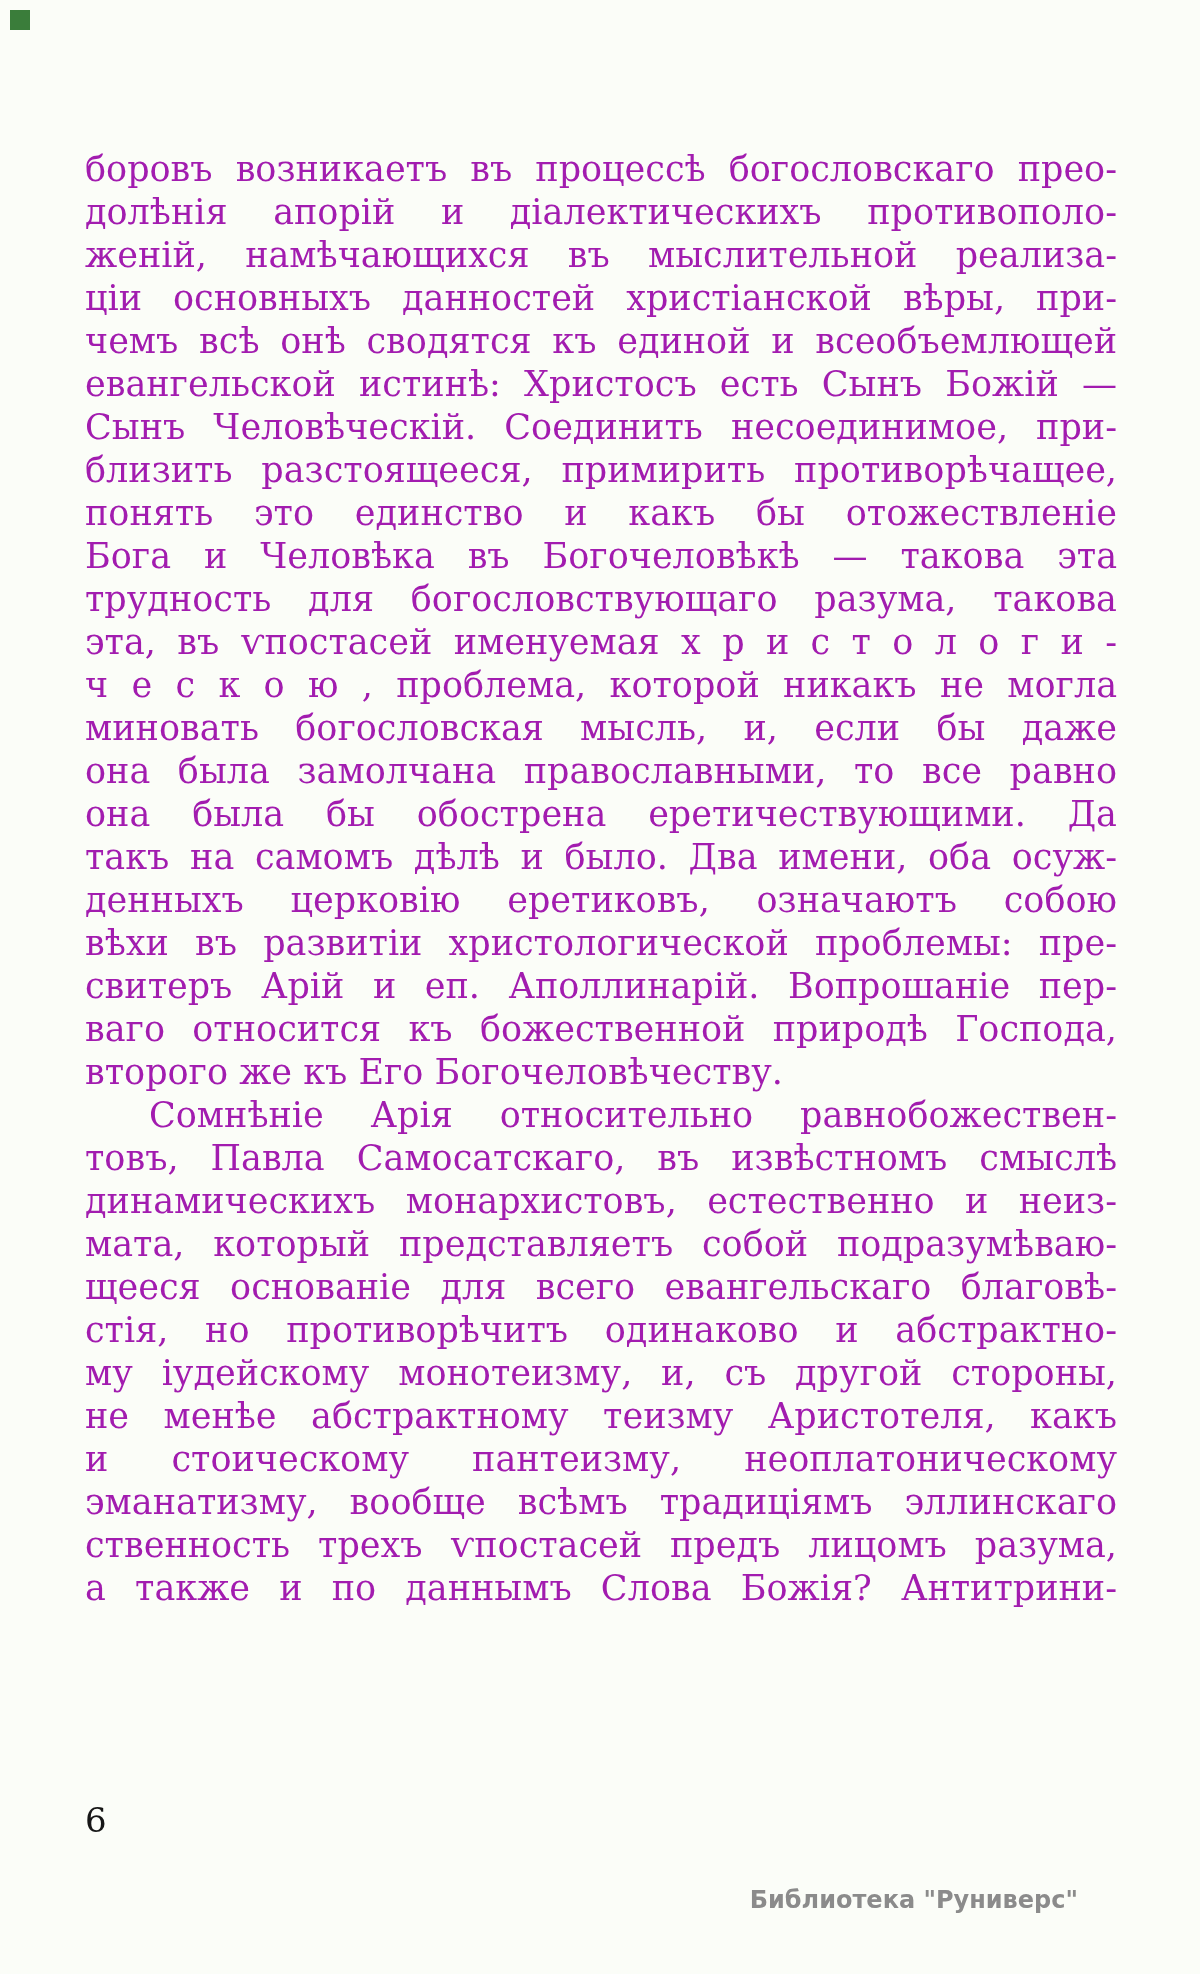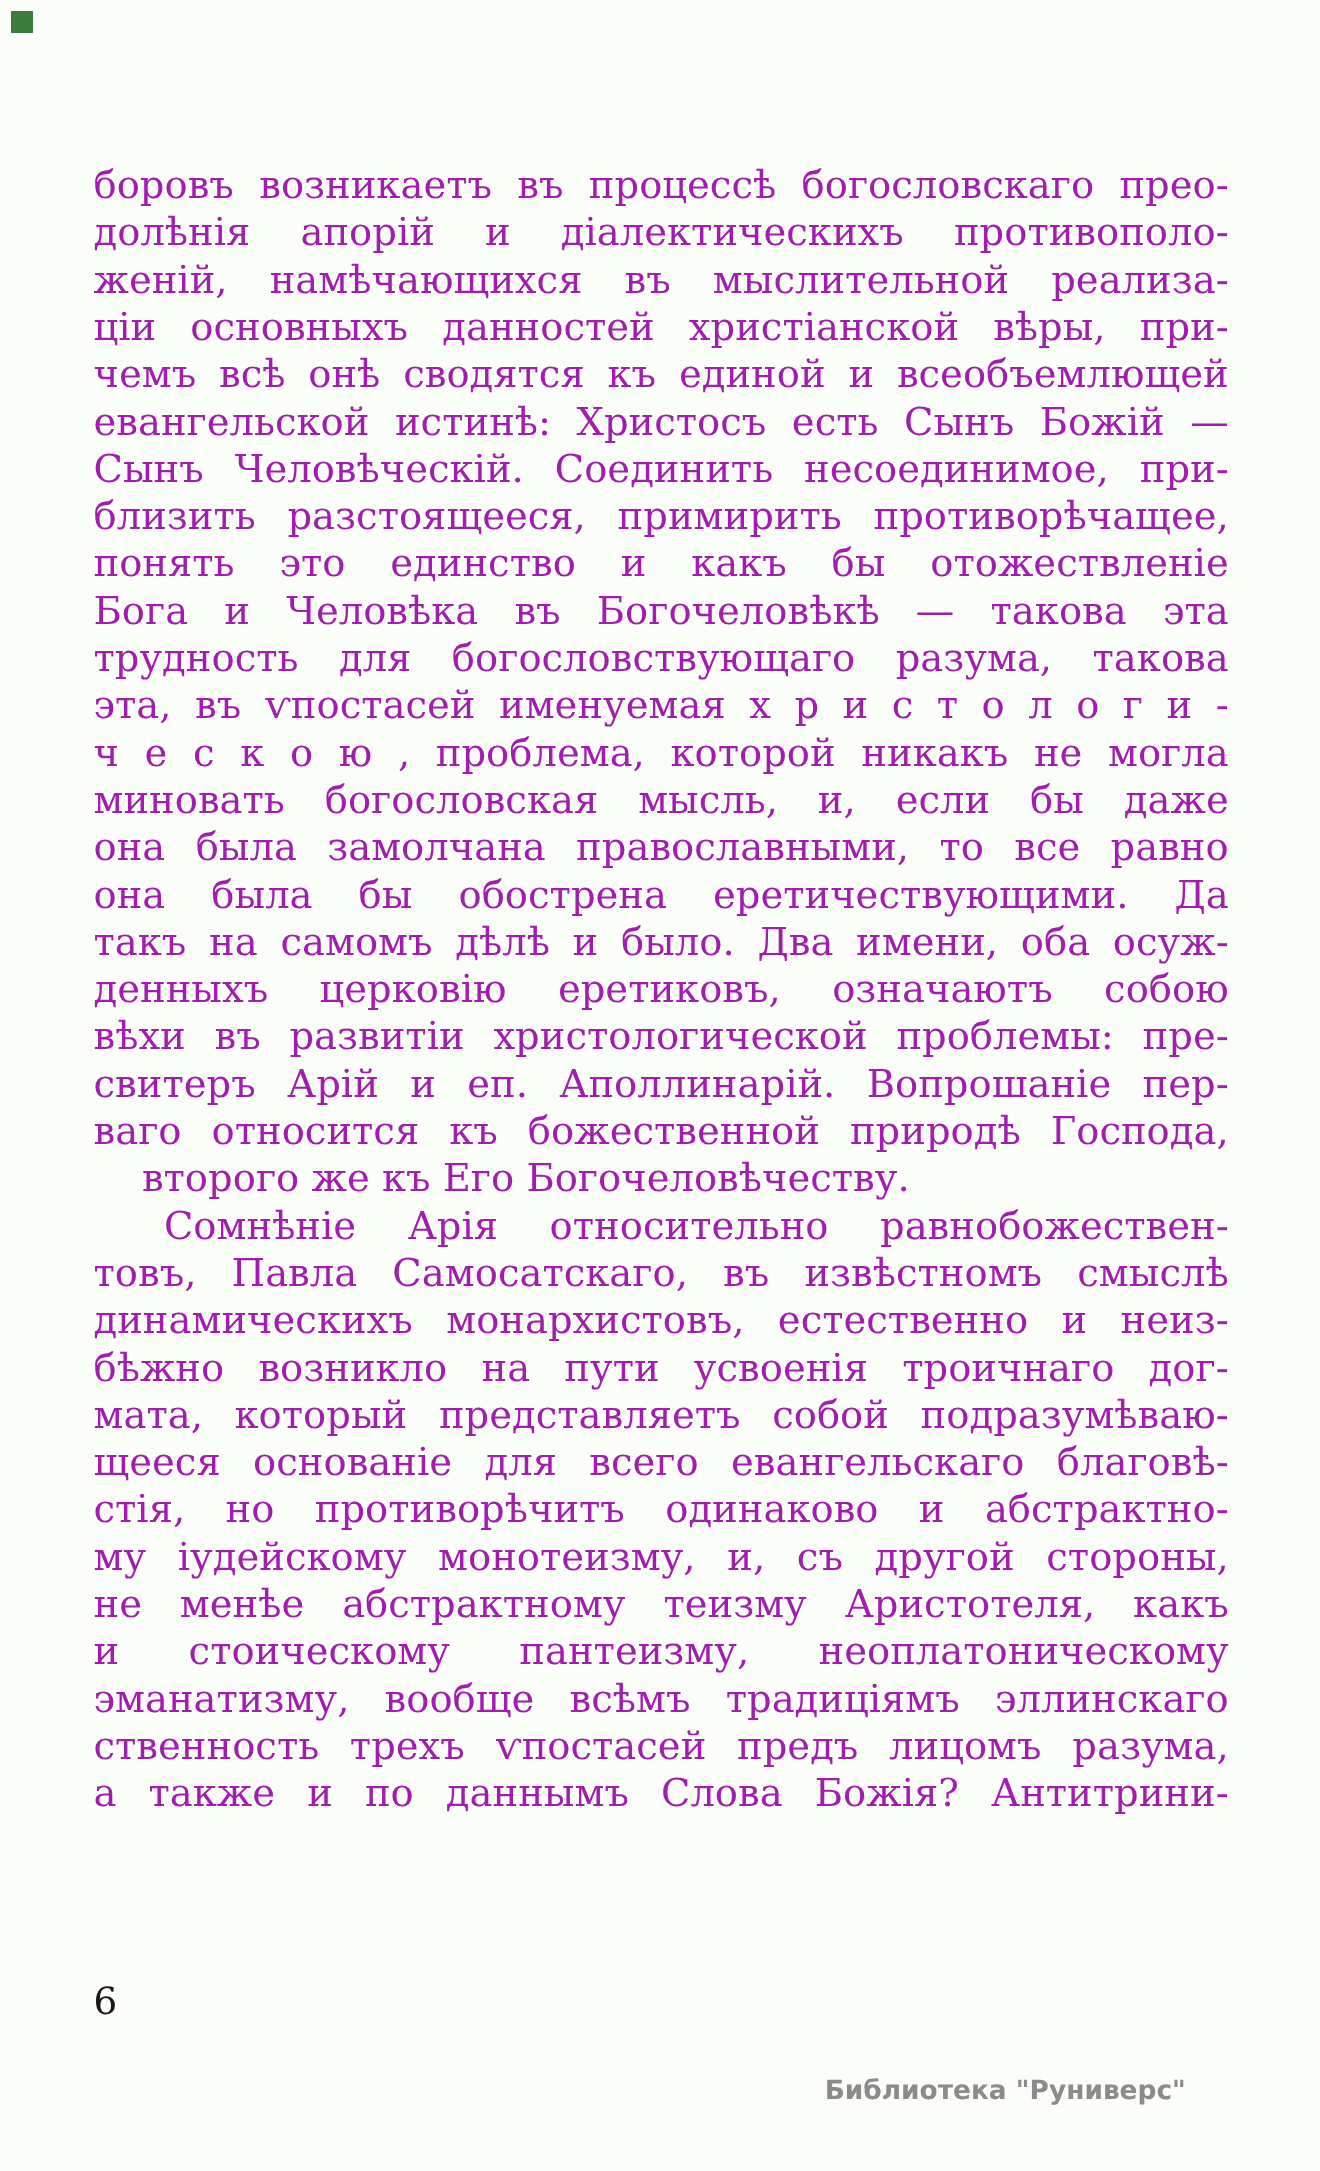--- a/index.html
+++ b/index.html
@@ -34,21 +34,20 @@
     font-size: 35px;
     line-height: 43px;
     height: 43px;
     text-align: justify;
     text-align-last: justify;
     white-space: normal;
     overflow: visible;
   }
   .line.para-end {
     text-align-last: left;
-    margin-left: 44px;
   }
   .line.indent {
     text-indent: 64px;
   }
   .page-number {
     position: absolute;
     left: 85px;
     top: 1800px;
     font-size: 34px;
     color: #161616;
@@ -90,21 +89,20 @@
     <div class="line">она была бы обострена еретичествующими. Да</div>
     <div class="line">такъ на самомъ дѣлѣ и было. Два имени, оба осуж-</div>
     <div class="line">денныхъ церковію еретиковъ, означаютъ собою</div>
     <div class="line">вѣхи въ развитіи христологической проблемы: пре-</div>
     <div class="line">свитеръ Арій и еп. Аполлинарій. Вопрошаніе пер-</div>
     <div class="line">ваго относится къ божественной природѣ Господа,</div>
     <div class="line para-end">второго же къ Его Богочеловѣчеству.</div>
     <div class="line indent">Сомнѣніе Арія относительно равнобожествен-</div>
     <div class="line">товъ, Павла Самосатскаго, въ извѣстномъ смыслѣ</div>
     <div class="line">динамическихъ монархистовъ, естественно и неиз-</div>
-    <div class="line">бѣжно возникло на пути усвоенія троичнаго дог-</div>
     <div class="line">мата, который представляетъ собой подразумѣваю-</div>
     <div class="line">щееся основаніе для всего евангельскаго благовѣ-</div>
     <div class="line">стія, но противорѣчитъ одинаково и абстрактно-</div>
     <div class="line">му іудейскому монотеизму, и, съ другой стороны,</div>
     <div class="line">не менѣе абстрактному теизму Аристотеля, какъ</div>
     <div class="line">и стоическому пантеизму, неоплатоническому</div>
     <div class="line">эманатизму, вообще всѣмъ традиціямъ эллинскаго</div>
     <div class="line">ственность трехъ ѵпостасей предъ лицомъ разума,</div>
     <div class="line">а также и по даннымъ Слова Божія? Антитрини-</div>
   </div>

